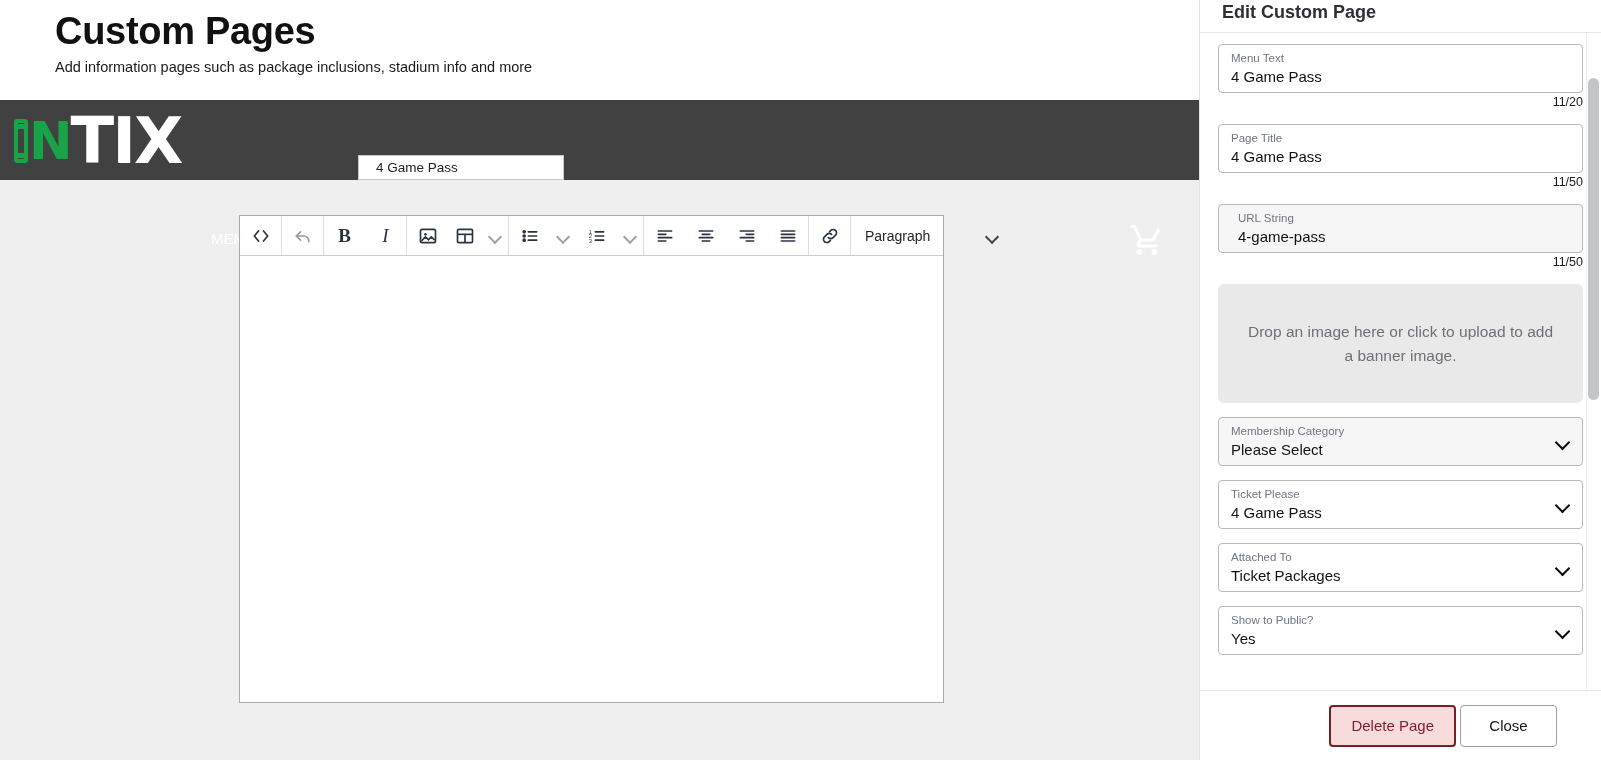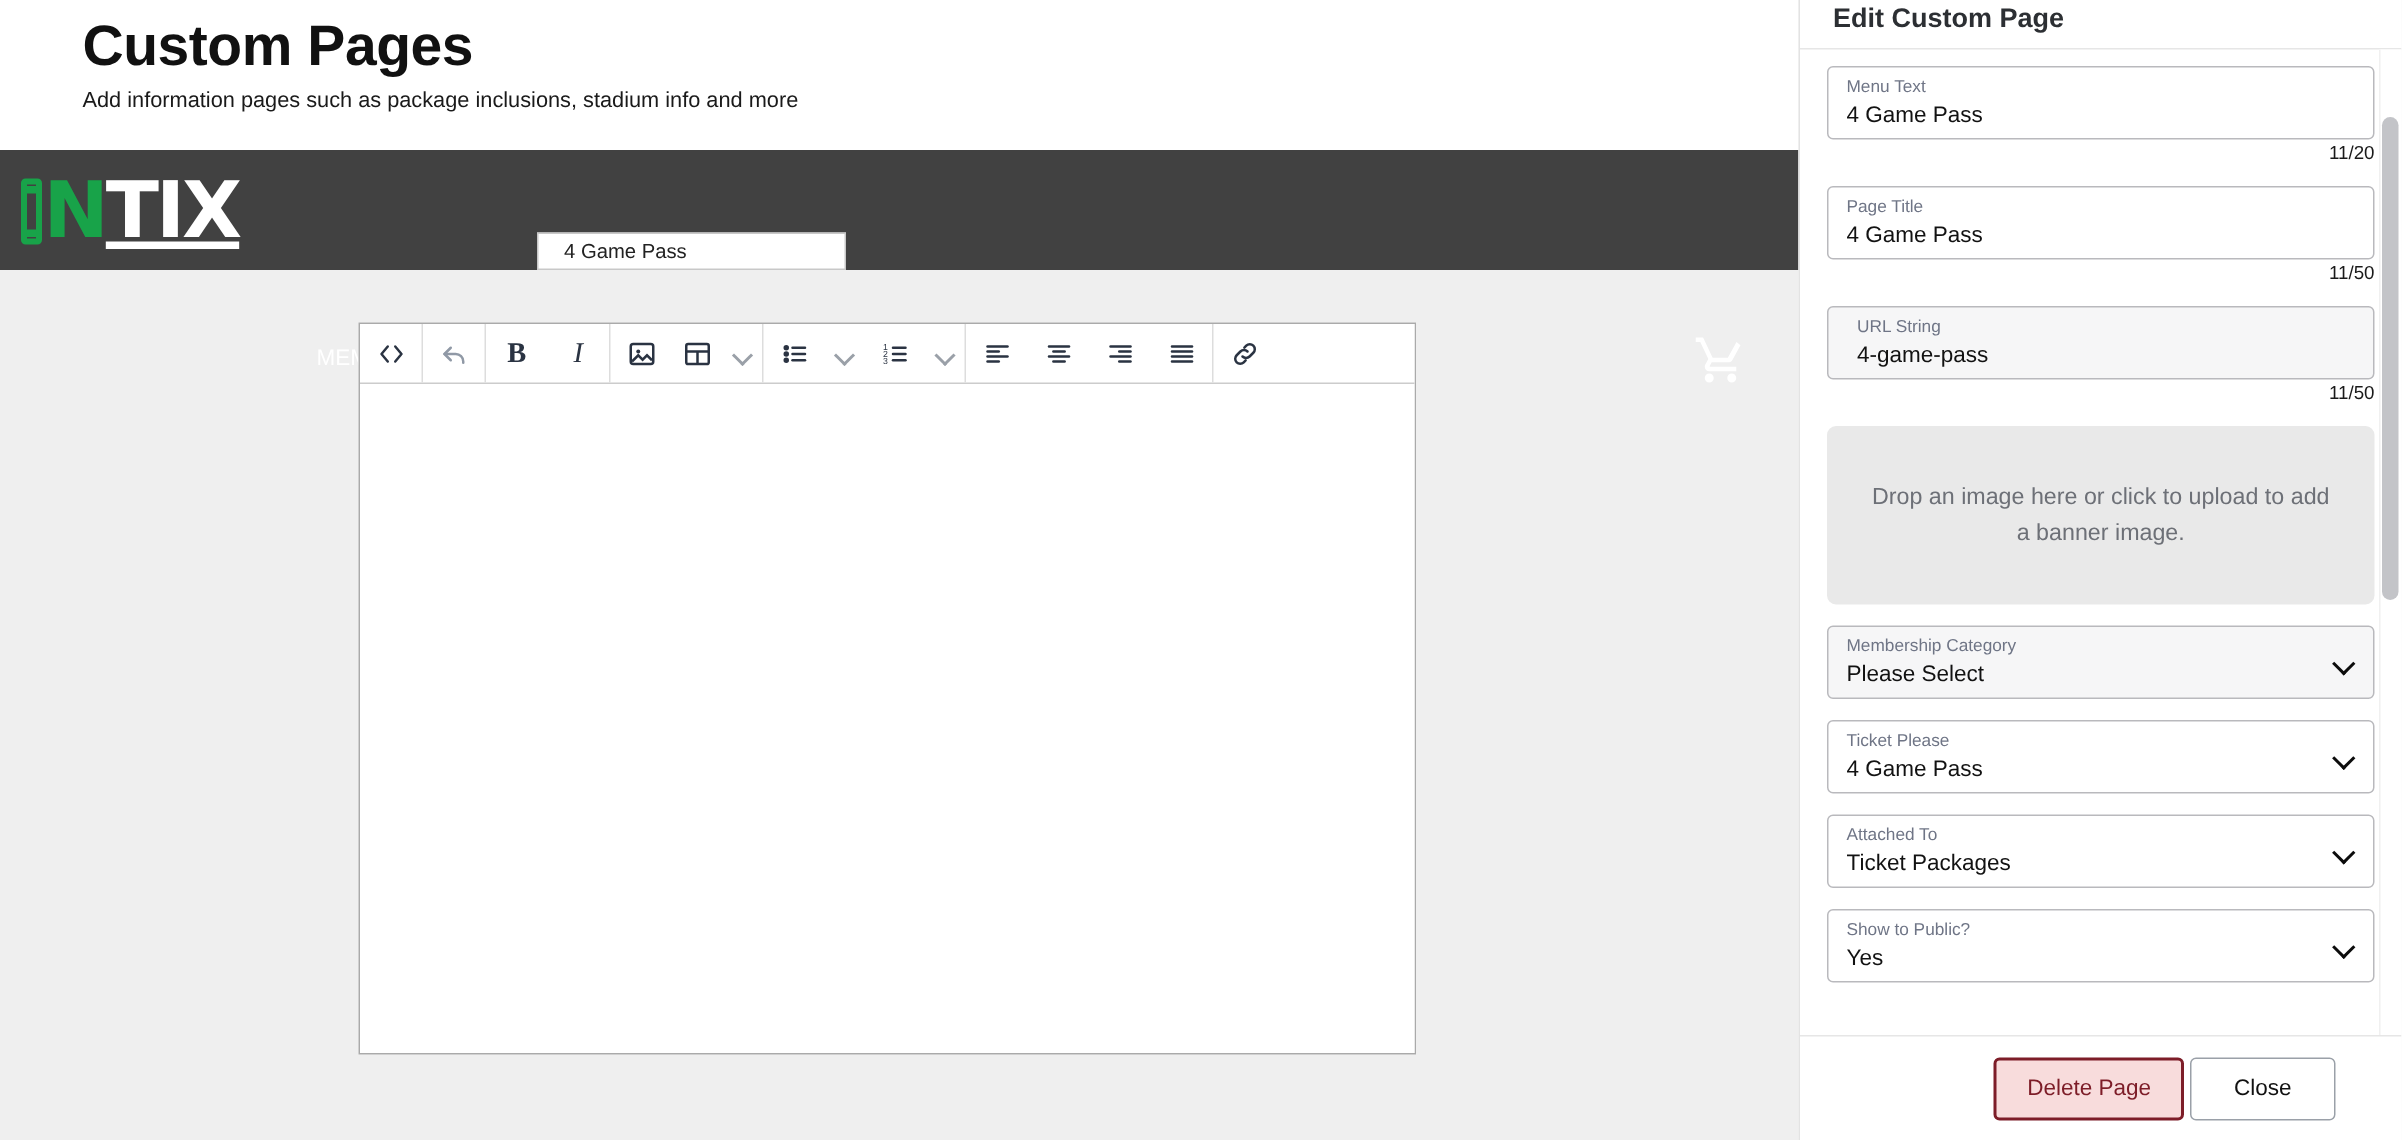--- a/index.html
+++ b/index.html
@@ -42,22 +42,22 @@
     position: relative; background: #414141; margin-right: 1px;
   }
   .logo-ticket:before, .logo-ticket:after {
     content: ""; position: absolute; left: 50%; transform: translateX(-50%);
     width: 7px; height: 5px; background: #18a349;
   }
   .logo-ticket:before { top: 1px; }
   .logo-ticket:after { bottom: 1px; }
   .logo-n { font-size: 52px; font-weight: 900; color: #18a349; font-family: "DejaVu Sans", sans-serif;
             letter-spacing: -2px; line-height: 46px; }
-  .logo-tix { font-size: 52px; font-weight: 900; color: #ffffff; font-family: "DejaVu Sans", sans-serif;
-              letter-spacing: -2px; line-height: 46px; text-decoration: underline; }
+  .logo-tix { font-size: 64px; font-weight: 900; color: #ffffff; font-family: "DejaVu Sans", sans-serif;
+              letter-spacing: -2px; line-height: 46px; }
 
   .nav-items { position: absolute; left: 211px; top: 130px; display: flex; align-items: center; gap: 0; }
   .nav-link {
     color: #ffffff; font-size: 15px; white-space: nowrap; cursor: pointer;
     display: flex; align-items: center;
   }
   .nav-gap { width: 14px; }
   .chev {
     display: inline-block; width: 16px; height: 16px; position: relative;
   }
@@ -346,20 +346,26 @@
 
       <div class="tb-group">
         <div class="tb-btn">
           <svg width="20" height="20" viewBox="0 0 24 24" fill="none" stroke="#2a3342" stroke-width="2" stroke-linecap="round">
             <path d="M10 14a4 4 0 0 0 5.66 0l3-3a4 4 0 1 0-5.66-5.66l-1.5 1.5"></path>
             <path d="M14 10a4 4 0 0 0-5.66 0l-3 3A4 4 0 1 0 11 18.66l1.5-1.5"></path>
           </svg>
         </div>
       </div>
 
+      <div class="tb-group">
+        <div class="tb-para">
+          <span>Paragraph</span>
+          <span class="chev-dark"></span>
+        </div>
+      </div>
     </div>
 
     <div class="editor-body"></div>
   </div>
 
   <div class="panel">
 
     <div class="panel-header">
       <div class="panel-title">Edit Custom Page</div>
     </div>

